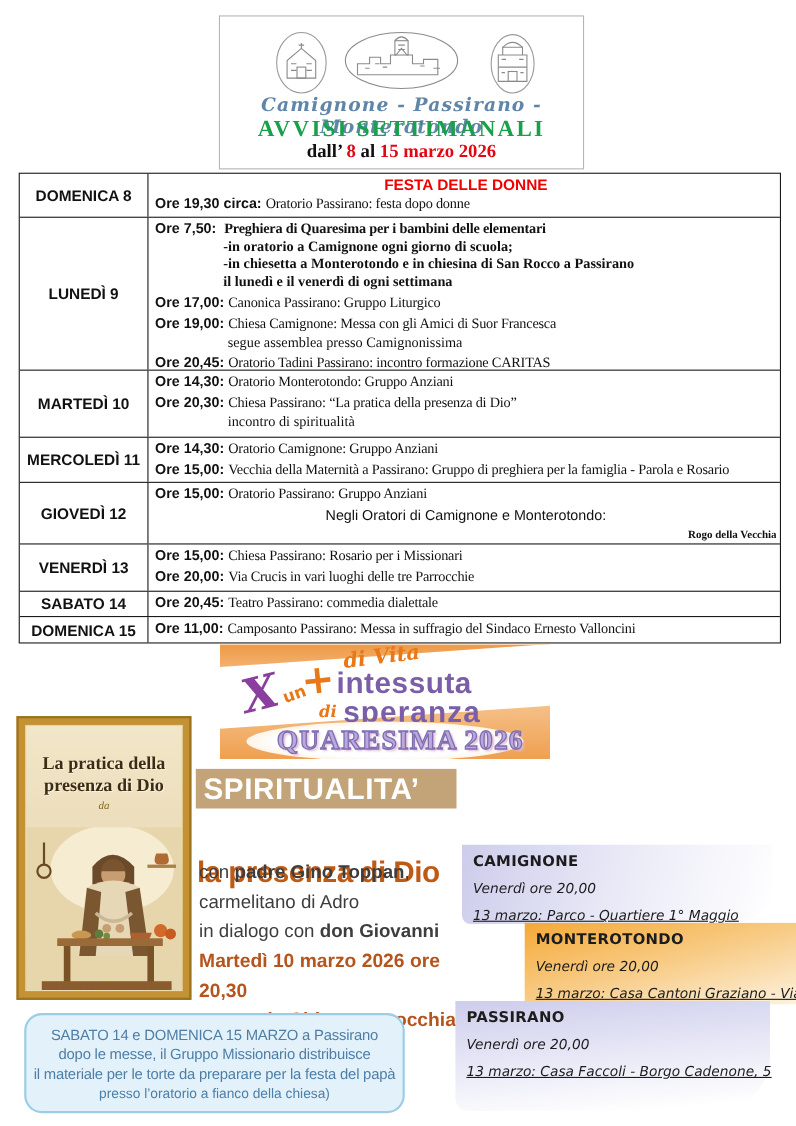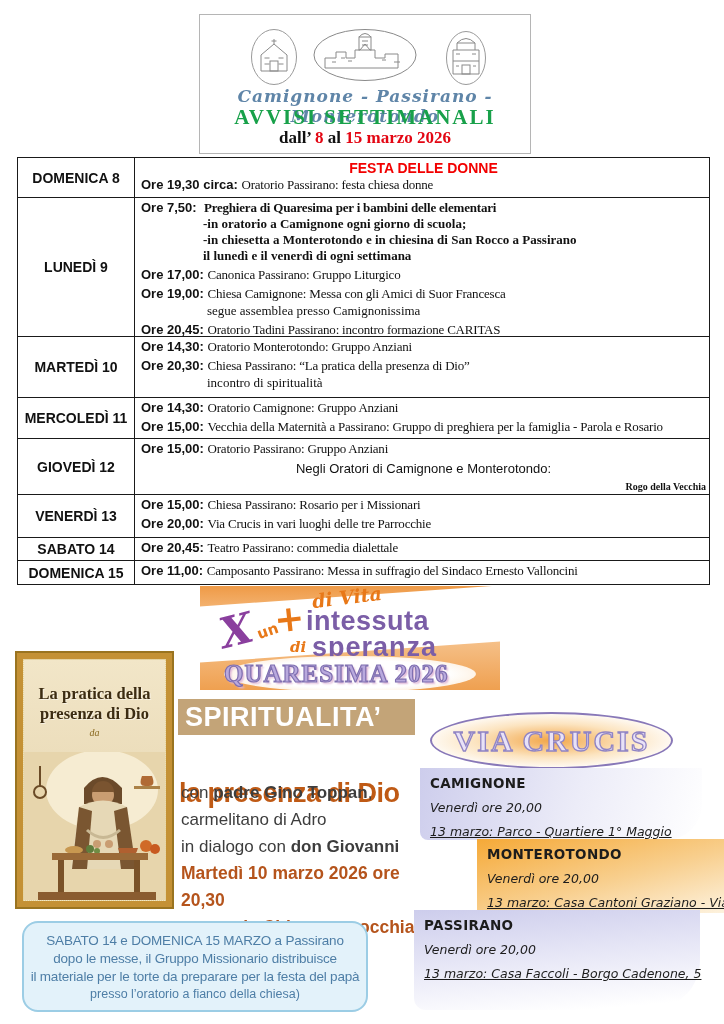--- a/index.html
+++ b/index.html
@@ -58,21 +58,21 @@
   .q-divita{position:absolute;left:112px;top:0px;font:bold italic 19px "DejaVu Serif",serif;
             color:#e87818;transform:rotate(-7deg);}
   .q-intessuta{position:absolute;left:106px;top:20px;font:bold 27px "Liberation Sans",sans-serif;
                color:#7b5ea7;letter-spacing:0.5px;}
   .q-di2{position:absolute;left:90px;top:52px;font:bold italic 15px "DejaVu Serif",serif;
          color:#e87818;}
   .q-speranza{position:absolute;left:112px;top:46px;font:bold 27px "Liberation Sans",sans-serif;
               color:#7b5ea7;letter-spacing:1px;}
   .q-oval{position:absolute;left:24px;top:70px;width:252px;height:36px;border-radius:50%;
           background:radial-gradient(ellipse at center,#ffffff 55%,#fbdfbc 100%);
-          display:flex;align-items:center;justify-content:flex-start;}
+          display:flex;align-items:center;justify-content:flex-end;}
   .q-banner{font:bold 25px "Liberation Serif",serif;color:#b9a9dd;letter-spacing:1px;
             -webkit-text-stroke:1.2px #7f6fb0;text-shadow:2px 2px 2px #e0b8d8;}
 
   
   .book{position:absolute;left:15px;top:651px;width:159px;height:258px;background:#c49135;
         border:2px solid #9a7420;box-sizing:border-box;padding:6px;}
   .book-inner{width:100%;height:100%;box-sizing:border-box;border:1px dotted #e5d49a;
               background:linear-gradient(180deg,#f2e6c8,#e3d1a9);text-align:center;
               position:relative;overflow:hidden;}
   .book-title{margin-top:24px;font:bold 16.5px "Liberation Serif",serif;color:#3c2c12;
@@ -162,21 +162,21 @@
     <div class="avvisi">AVVISI SETTIMANALI</div>
     <div class="dateline"><span>dall’ </span><span class="red">8</span><span> al </span><span class="red">15 marzo 2026</span></div>
   </div>
 
   <div class="sched">
 
     <div class="trow r0">
       <div class="day">DOMENICA 8</div>
       <div class="cell">
         <div class="ln red-center">FESTA DELLE DONNE</div>
-        <div class="ln"><span class="t">Ore 19,30 circa:</span> <span class="d">Oratorio Passirano: festa chiesa donne</span></div>
+        <div class="ln"><span class="t">Ore 19,30 circa:</span> <span class="d">Oratorio Passirano: festa dopo donne</span></div>
       </div>
     </div>
 
     <div class="trow r1">
       <div class="day">LUNEDÌ 9</div>
       <div class="cell">
         <div class="ln event-bold"><span class="t">Ore 7,50:</span>&nbsp; <span class="d">Preghiera di Quaresima per i bambini delle elementari</span></div>
         <div class="ln sub-bold">-in oratorio a Camignone ogni giorno di scuola;</div>
         <div class="ln sub-bold">-in chiesetta a Monterotondo e in chiesina di San Rocco a Passirano</div>
         <div class="ln sub-bold">il lunedì e il venerdì di ogni settimana</div>
@@ -290,23 +290,20 @@
   <div class="spi-title">la presenza di Dio</div>
   <div class="spi-p">
     <div><span>con </span><b>padre Gino Toppan</b><span>,</span></div>
     <div>carmelitano di Adro</div>
     <div><span>in dialogo con </span><b>don Giovanni</b></div>
     <div class="spi-brown">Martedì 10 marzo 2026 ore 20,30</div>
     <div class="spi-brown">presso la Chiesa parrocchiale</div>
     <div class="spi-brown spi-center">di Passirano</div>
   </div>
 
-  <div class="vc-oval">
-    <span class="vc-title">VIA CRUCIS</span>
-  </div>
 
   <div class="vcb vcb-cam">
     <div class="nm">CAMIGNONE</div>
     <div class="wh">Venerdì ore 20,00</div>
     <div class="dt">13 marzo: Parco - Quartiere 1° Maggio</div>
   </div>
 
   <div class="vcb vcb-mon">
     <div class="nm">MONTEROTONDO</div>
     <div class="wh">Venerdì ore 20,00</div>

